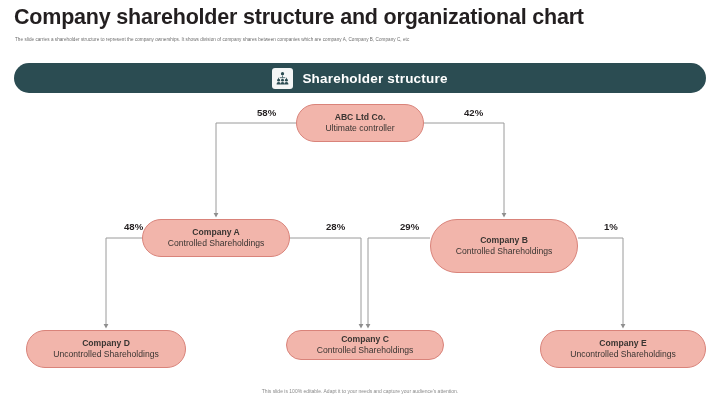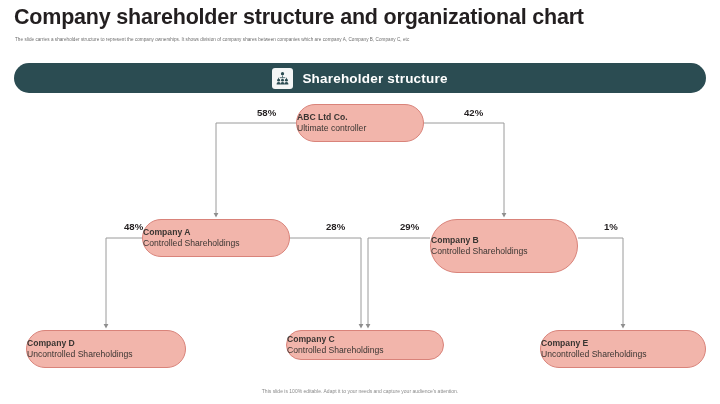--- a/index.html
+++ b/index.html
@@ -97,21 +97,21 @@
     pointer-events: none;
   }
 
   .node {
     position: absolute;
     background: #f2b5ab;
     border: 1px solid #d9837a;
     border-radius: 40px;
     display: flex;
     flex-direction: column;
-    align-items: flex-start;
+    align-items: center;
     justify-content: center;
     box-sizing: border-box;
     text-align: center;
     color: #3a3532;
   }
   .node .line1 {
     font-size: 8.6px;
     font-weight: bold;
     line-height: 11px;
     white-space: nowrap;

